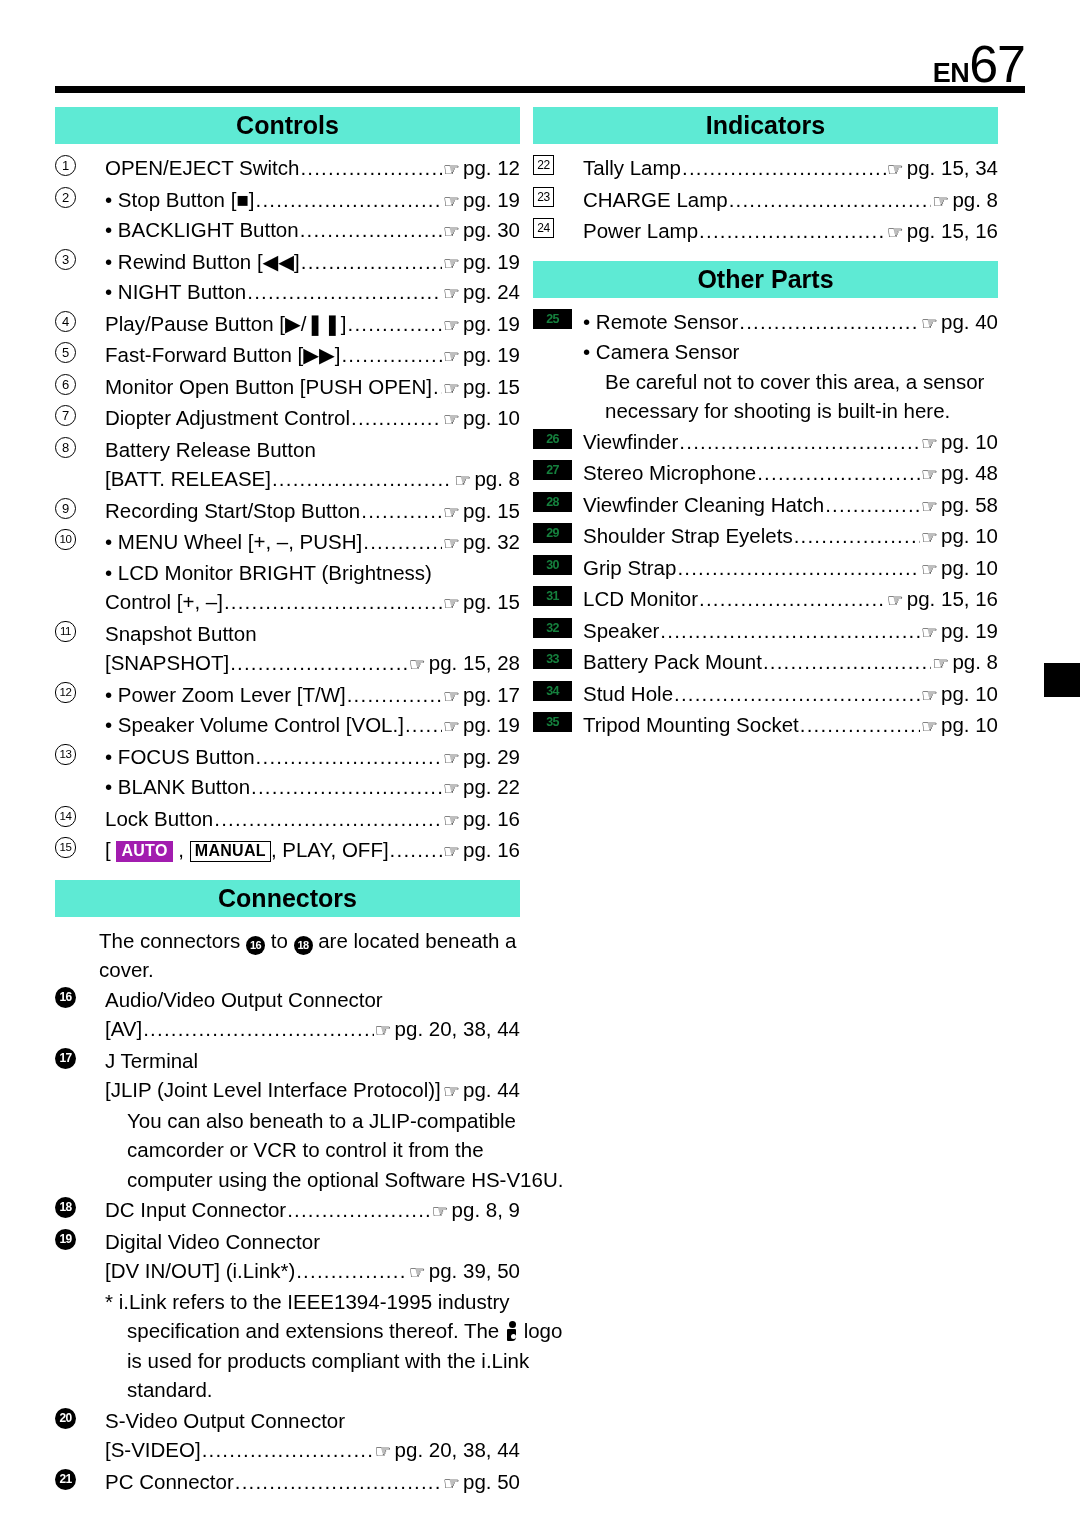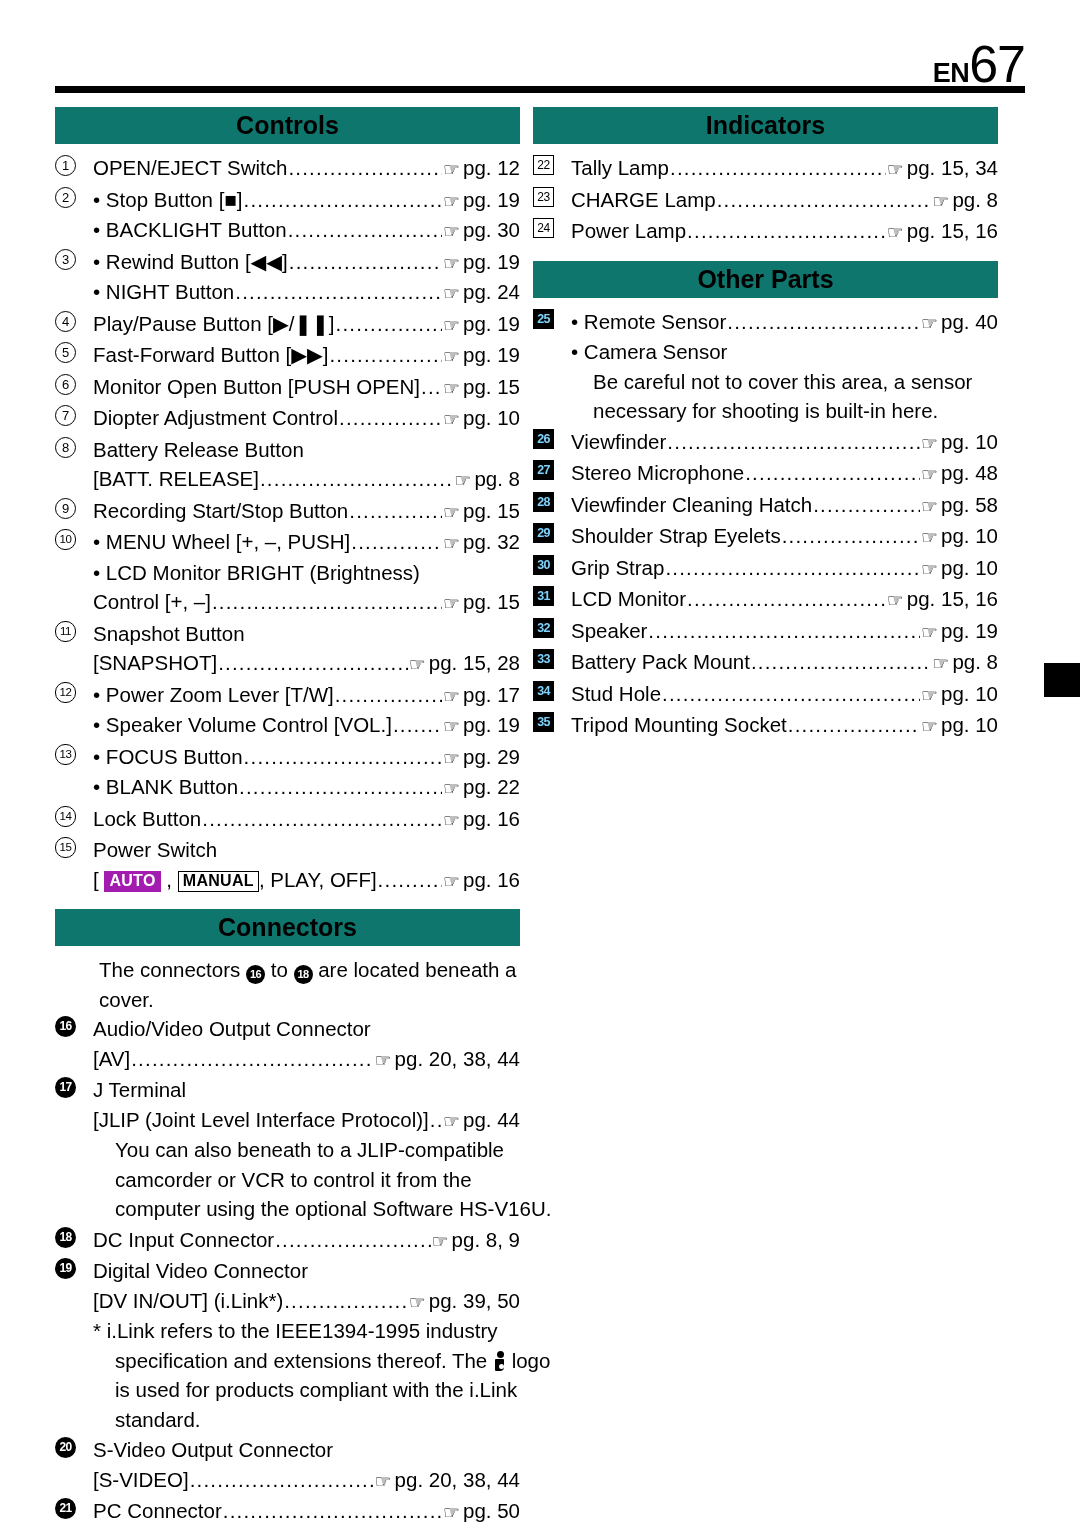--- a/index.html
+++ b/index.html
@@ -69,21 +69,21 @@
   .col {
     position: absolute;
     top: 107px;
     width: 465px;
   }
   .col-left  { left: 55px; }
   .col-right { left: 533px; }
 
   
   .section-bar {
-    background: #0f766e;
+    background: #5eead4;
     height: 37px;
     line-height: 37px;
     text-align: center;
     margin-bottom: 9px;
   }
   .section-bar-title {
     font-family: "Liberation Sans Narrow", "Liberation Sans", sans-serif;
     font-weight: bold;
     font-size: 25px;
     letter-spacing: 0px;
@@ -144,39 +144,40 @@
     border: 1.3px solid #000;
     text-align: center;
     font-size: 12px;
     letter-spacing: -0.5px;
     box-sizing: border-box;
   }
 
   
   .m-fsquare {
     display: inline-block;
-    width: 21px;
+    width: 39px;
     height: 20px;
     line-height: 20px;
     background: #000;
-    color: #7dd3fc;
+    color: #15803d;
     text-align: center;
     font-size: 12.5px;
     font-weight: bold;
     letter-spacing: -0.8px;
     box-sizing: border-box;
   }
 
   
   .line {
     display: flex;
     align-items: baseline;
     font-size: 20.5px;
     line-height: 29.5px;
     white-space: nowrap;
+    margin-left: 12px;
   }
   .line .txt {
     flex: 0 0 auto;
   }
   .line .leader {
     flex: 1 1 auto;
     overflow: hidden;
     white-space: nowrap;
     font-size: 20.5px;
     letter-spacing: 1.2px;
@@ -427,21 +428,20 @@
       <div class="entry">
         <span class="marker"><span class="m-circle two">14</span></span>
         <div class="line">
           <span class="txt">Lock Button</span>
           <span class="leader">........................................................................................................................</span>
           <span class="pg"><span class="hand">☞</span><span>pg. 16</span></span>
         </div>
       </div>
       <div class="entry">
         <span class="marker"><span class="m-circle two">15</span></span>
-        <div class="line plain"><span class="txt">Power Switch</span></div>
         <div class="line">
           <span class="txt">[ <span class="badge-auto">AUTO</span> , <span class="badge-manual">MANUAL</span>, PLAY, OFF]</span>
           <span class="leader">........................................................................................................................</span>
           <span class="pg"><span class="hand">☞</span><span>pg. 16</span></span>
         </div>
       </div>
       <div class="section-gap"></div>
       <div class="section-bar"><span class="section-bar-title">Connectors</span></div>
       <div class="para">The connectors <span class="inline-fcircle">16</span> to <span class="inline-fcircle">18</span> are located beneath a cover.</div>
       <div class="entry">

